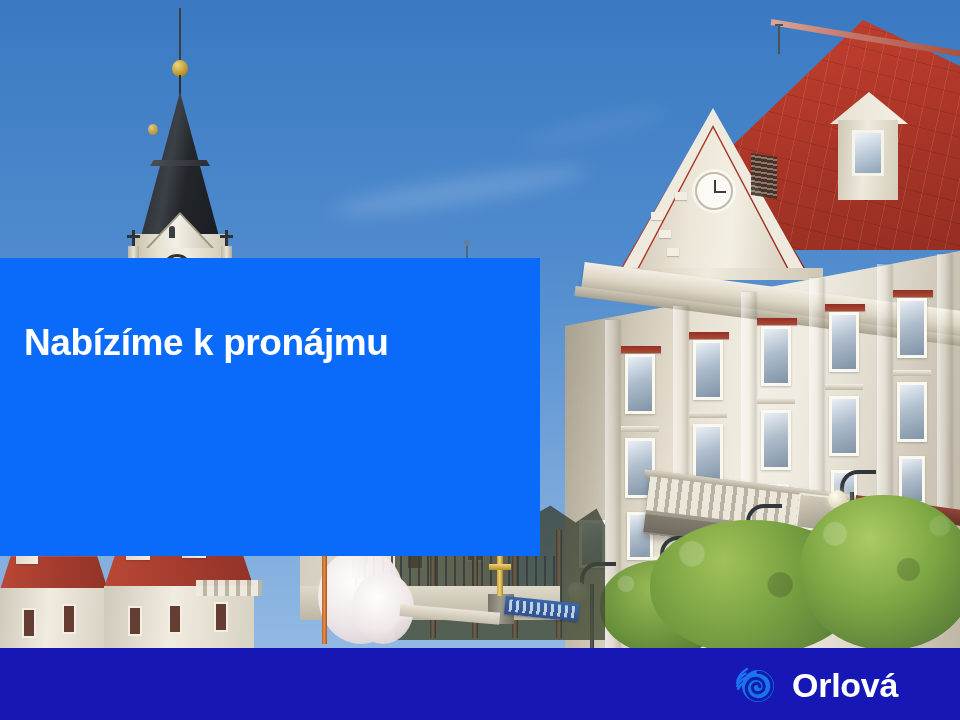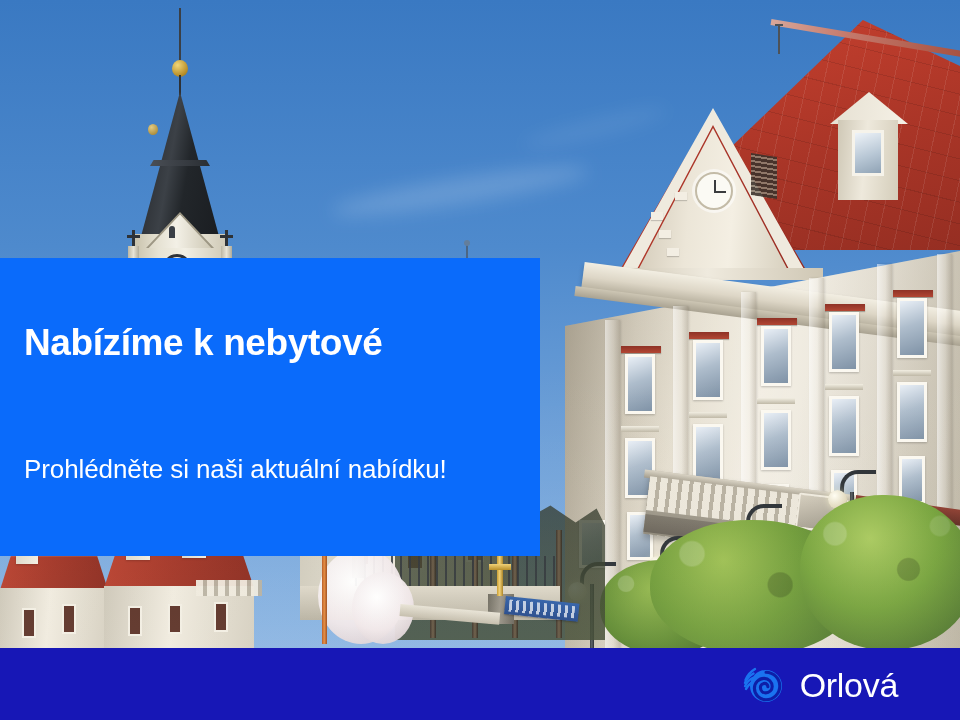--- a/index.html
+++ b/index.html
@@ -276,21 +276,21 @@
     letter-spacing:-.1px; z-index:7;
   }
 
   
   .footer{
     position:absolute; left:0; top:648px; width:960px; height:72px;
     background:#1717b6; z-index:8;
   }
   .logo{ position:absolute; right:62px; top:14px; height:46px; display:flex; align-items:center; gap:14px; }
   .logo-mark{ position:relative; width:44px; height:44px; flex:0 0 44px; }
-  .logo-text{ color:#ffffff; font-size:34px; font-weight:normal; letter-spacing:-.3px; line-height:44px; }
+  .logo-text{ color:#ffffff; font-size:34px; font-weight:bold; letter-spacing:-.3px; line-height:44px; }
 </style>
 </head>
 <body>
 
 <div class="banner">
 
   <div class="photo" aria-label="Historické centrum Orlové — kostelní věž a budova s červenou střechou">
 
     <div class="cloud cl1"></div>
     <div class="cloud cl2"></div>
@@ -475,24 +475,23 @@
       <div class="h-win" style="left:214px; top:602px; width:14px; height:30px;"></div>
       <div class="balustrade" style="position:absolute; left:196px; top:580px; width:66px; height:16px;"></div>
     </div>
 
     <div class="photo-grade"></div>
   </div>
 
   <div class="panel"></div>
 
   <div class="headline">
-    <div>Nabízíme k nebytové</div>
+    <div>Nabízíme k pronájmu</div>
   </div>
 
-  <div class="subline">Prohlédněte si naši aktuální nabídku!</div>
 
   <div class="footer">
     <div class="logo">
       <div class="logo-mark">
         <svg viewBox="0 0 44 44" width="44" height="44" aria-hidden="true">
 
           <g stroke="#1a73f0" stroke-width="2.4" stroke-linecap="round" fill="none">
             <path d="M13 6 C8 9 5 13 3.5 17"></path>
             <path d="M11.5 10.5 C7 13 4.3 16.5 3 20"></path>
             <path d="M10.6 15 C6.6 17.2 4.2 20.2 3.1 23.2"></path>

